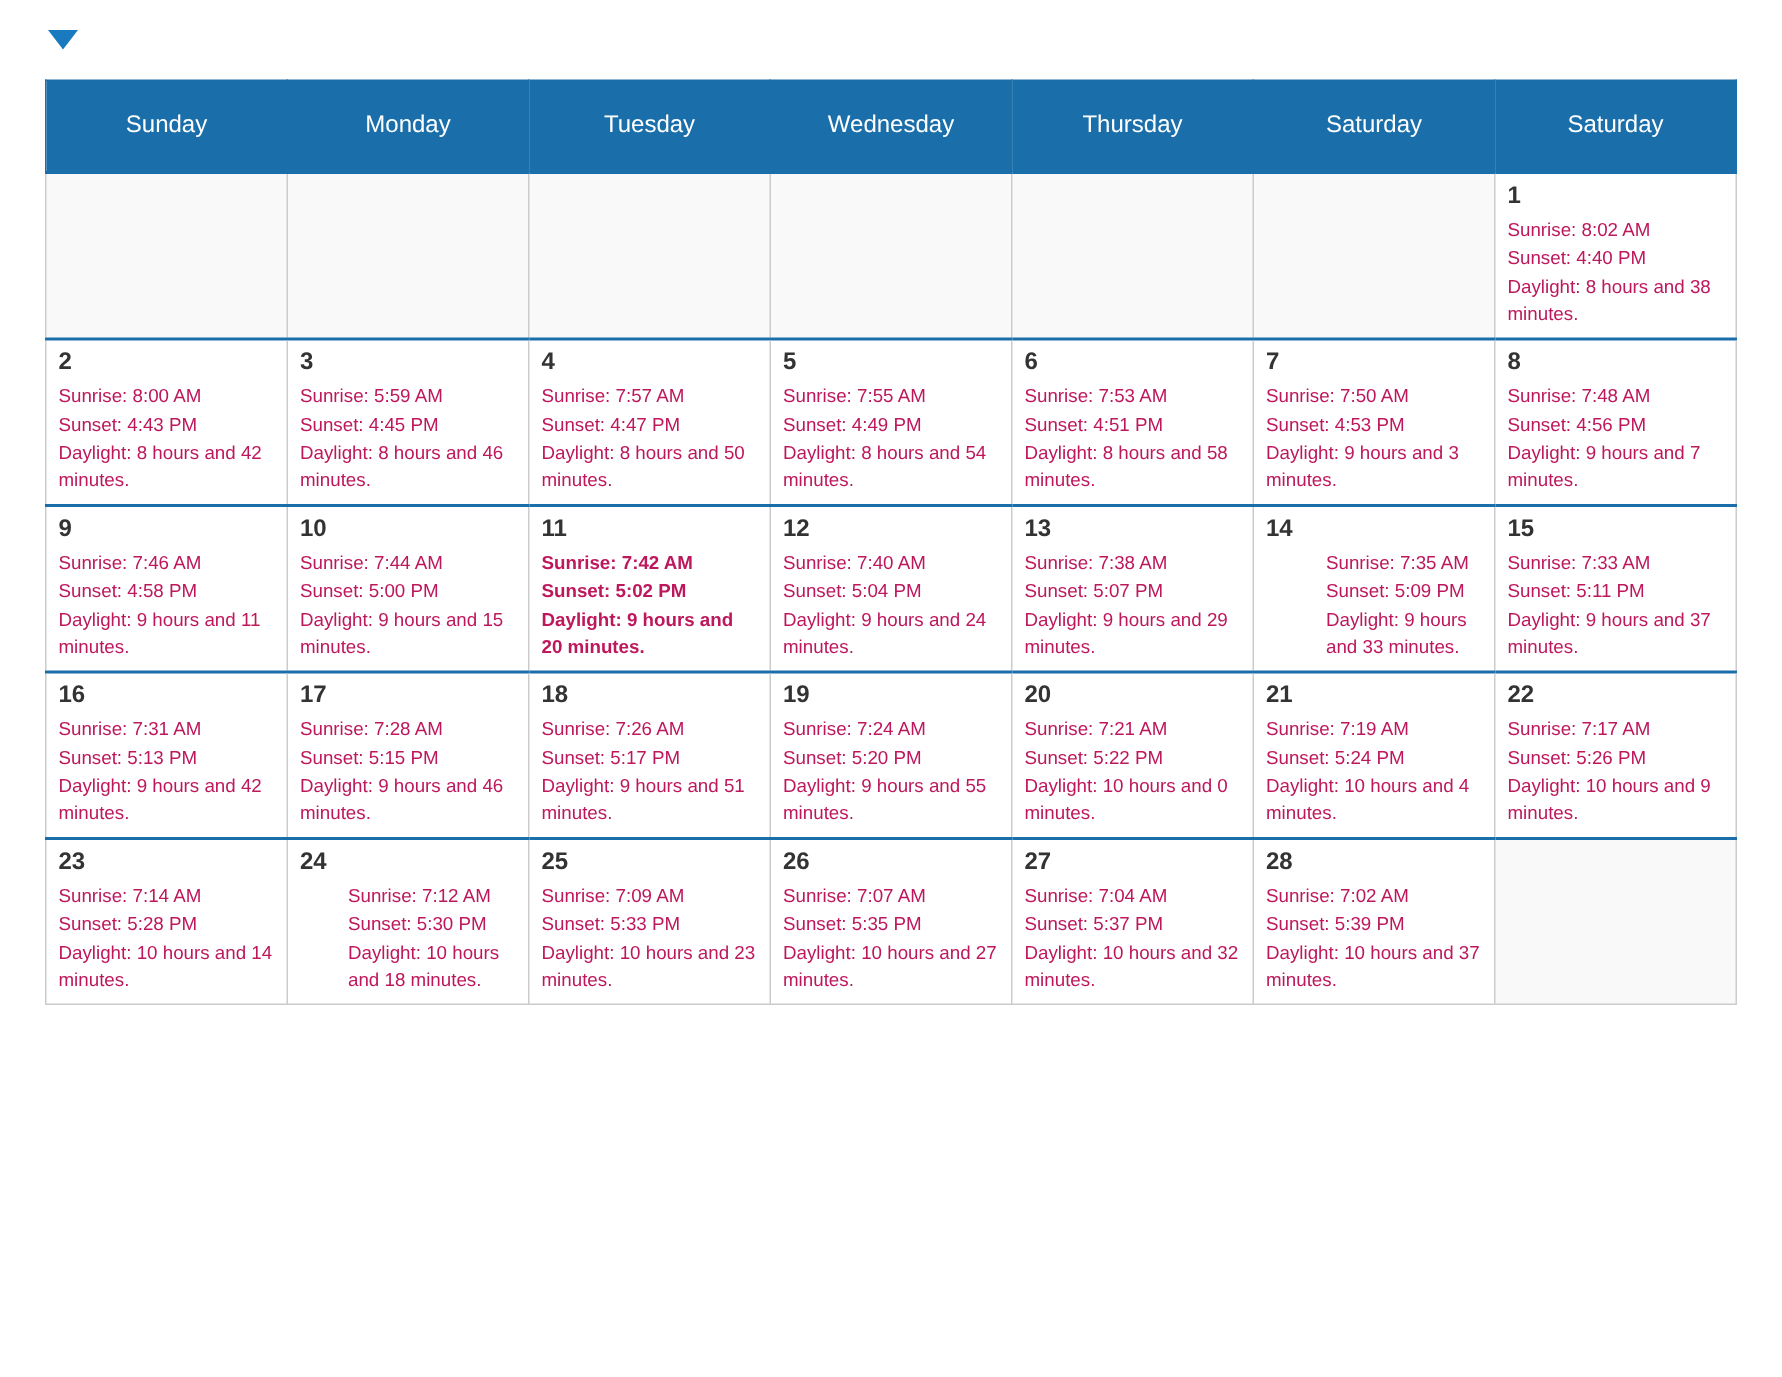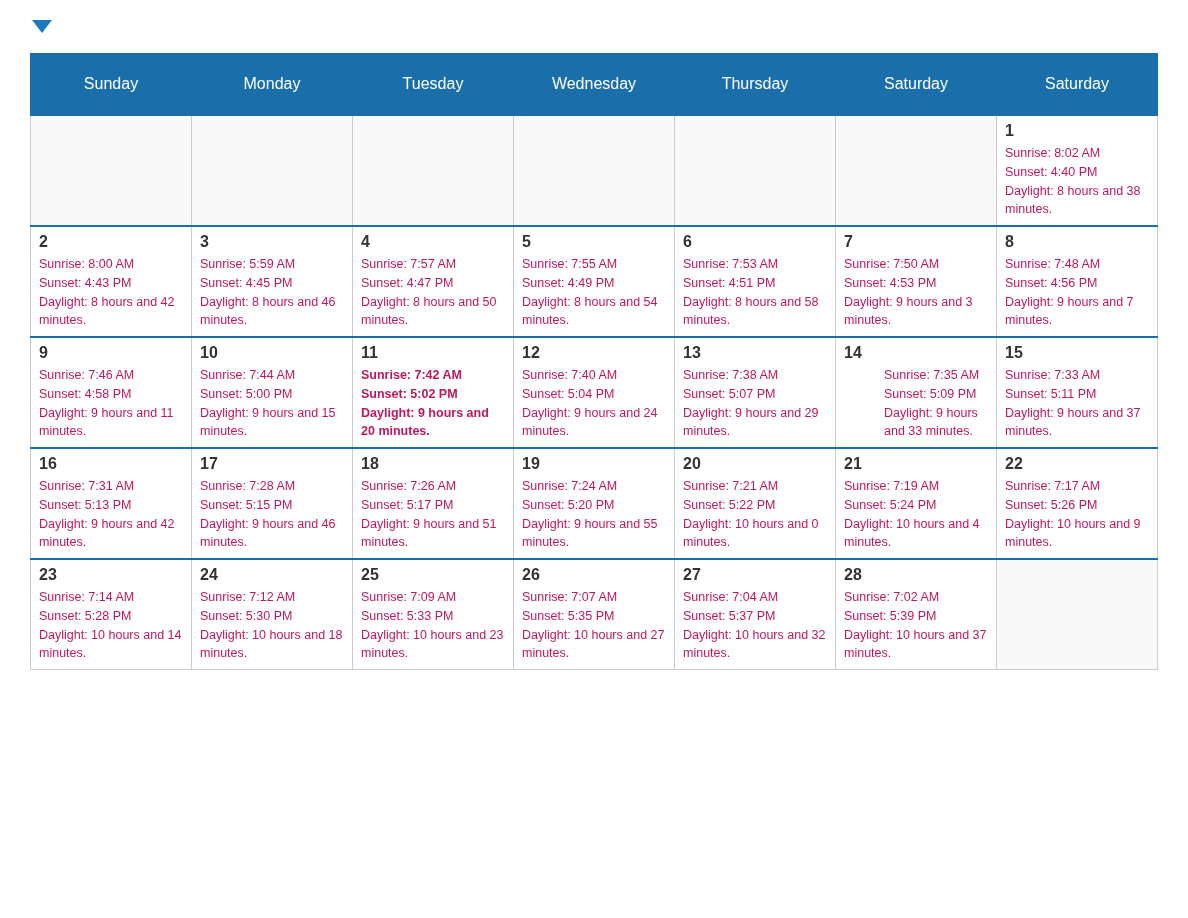--- a/index.html
+++ b/index.html
@@ -267,21 +267,21 @@
       </tr>
       <tr class="week-row">
         <td>
           <div class="day-number">23</div>
           <div class="day-info" style="white-space: pre-line;">Sunrise: 7:14 AM
 Sunset: 5:28 PM
 Daylight: 10 hours and 14 minutes.</div>
         </td>
         <td>
           <div class="day-number">24</div>
-          <div class="day-info" style="white-space: pre-line;">Sunrise: 7:12 AM
+          <div class="day-info" style="white-space: pre-line; margin-left: 32px;">Sunrise: 7:12 AM
 Sunset: 5:30 PM
 Daylight: 10 hours and 18 minutes.</div>
         </td>
         <td>
           <div class="day-number">25</div>
           <div class="day-info" style="white-space: pre-line;">Sunrise: 7:09 AM
 Sunset: 5:33 PM
 Daylight: 10 hours and 23 minutes.</div>
         </td>
         <td>

